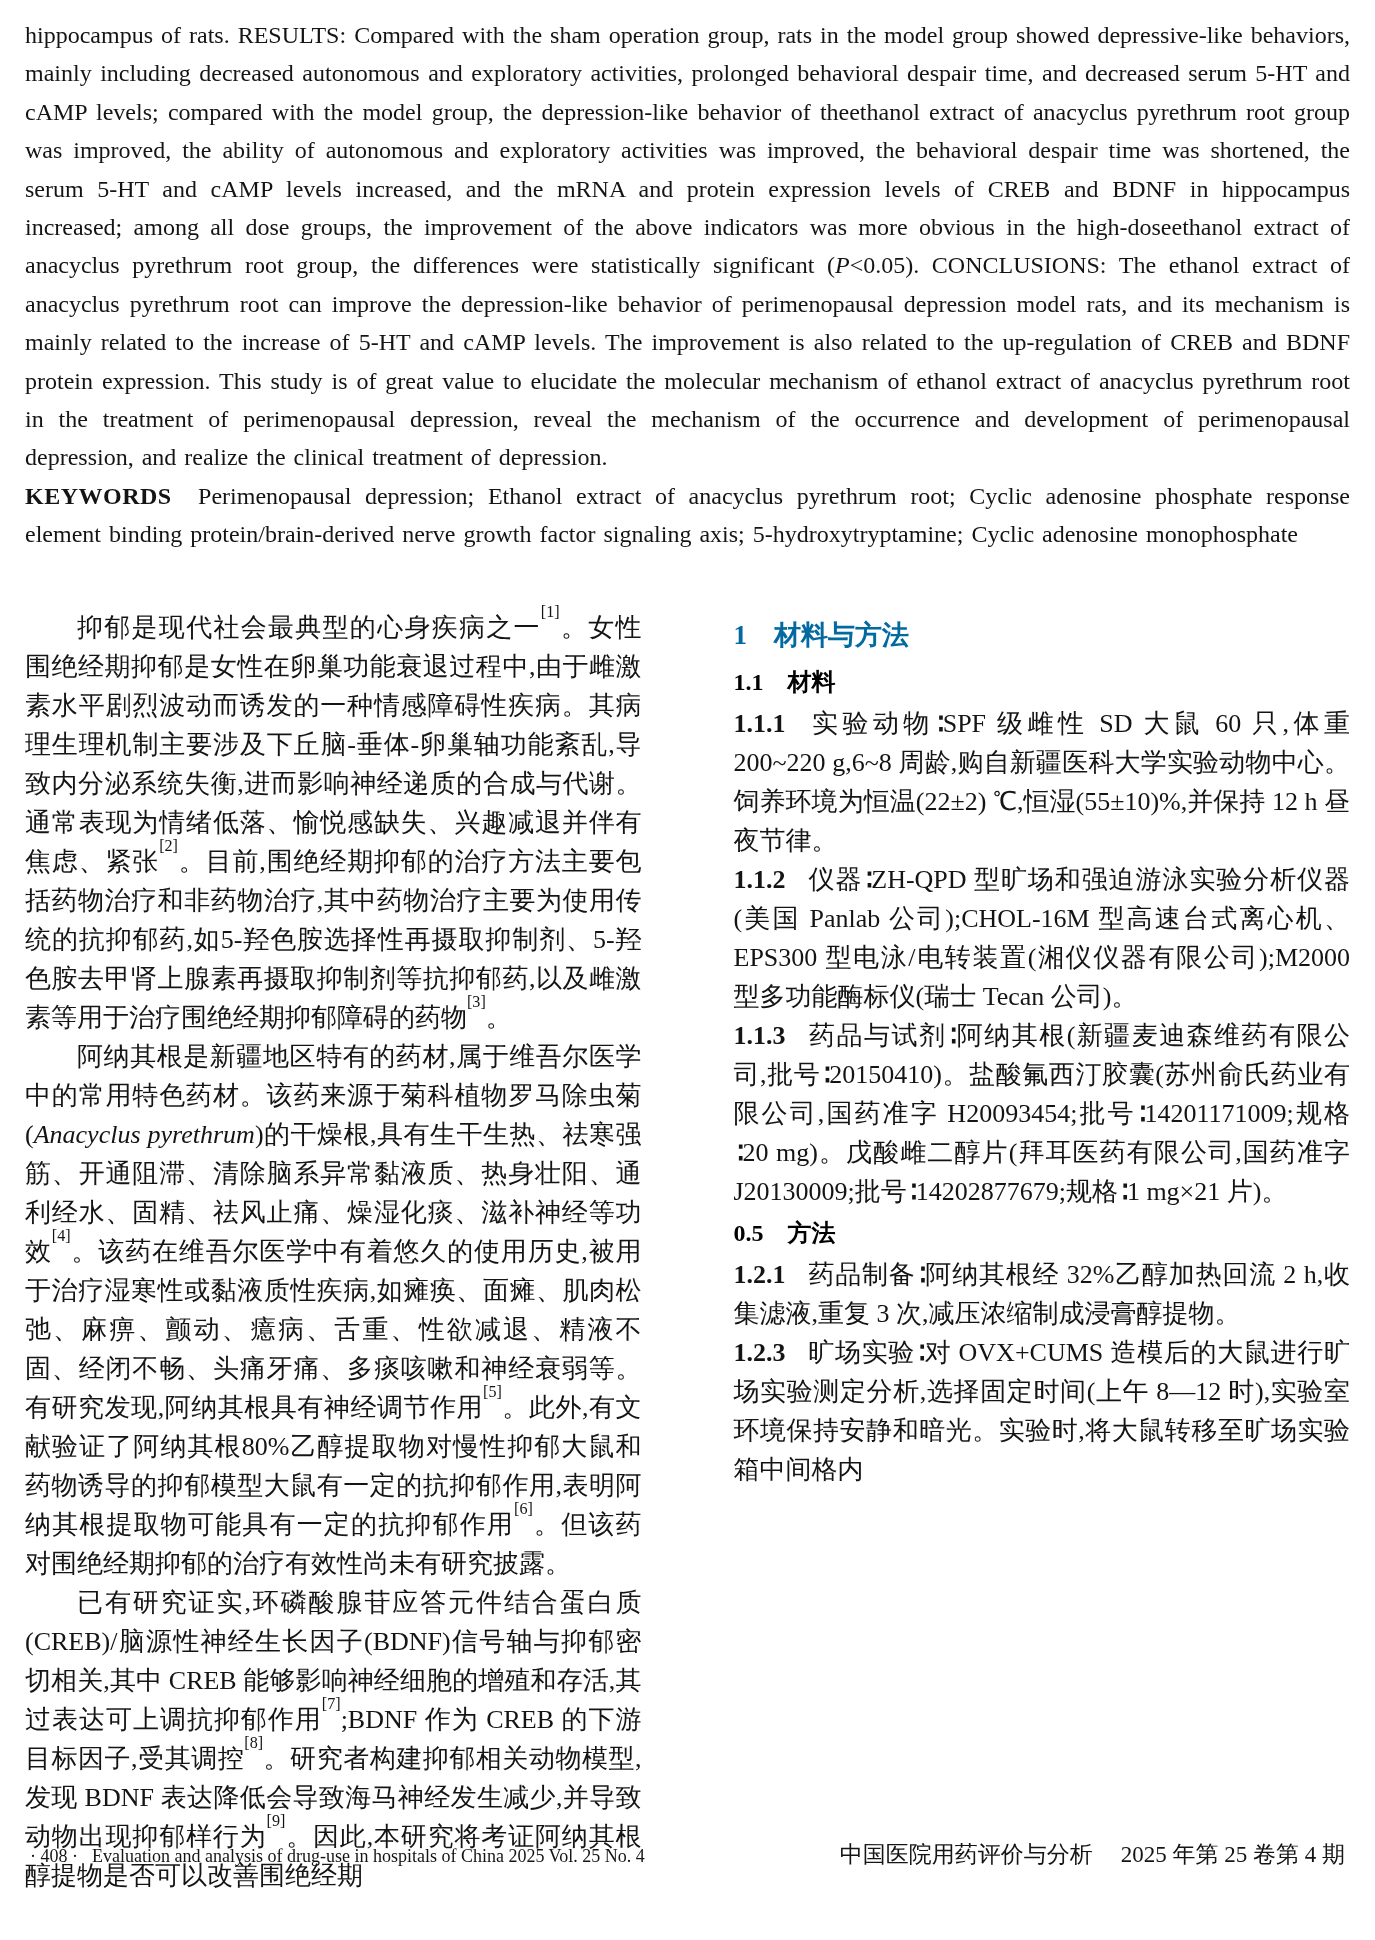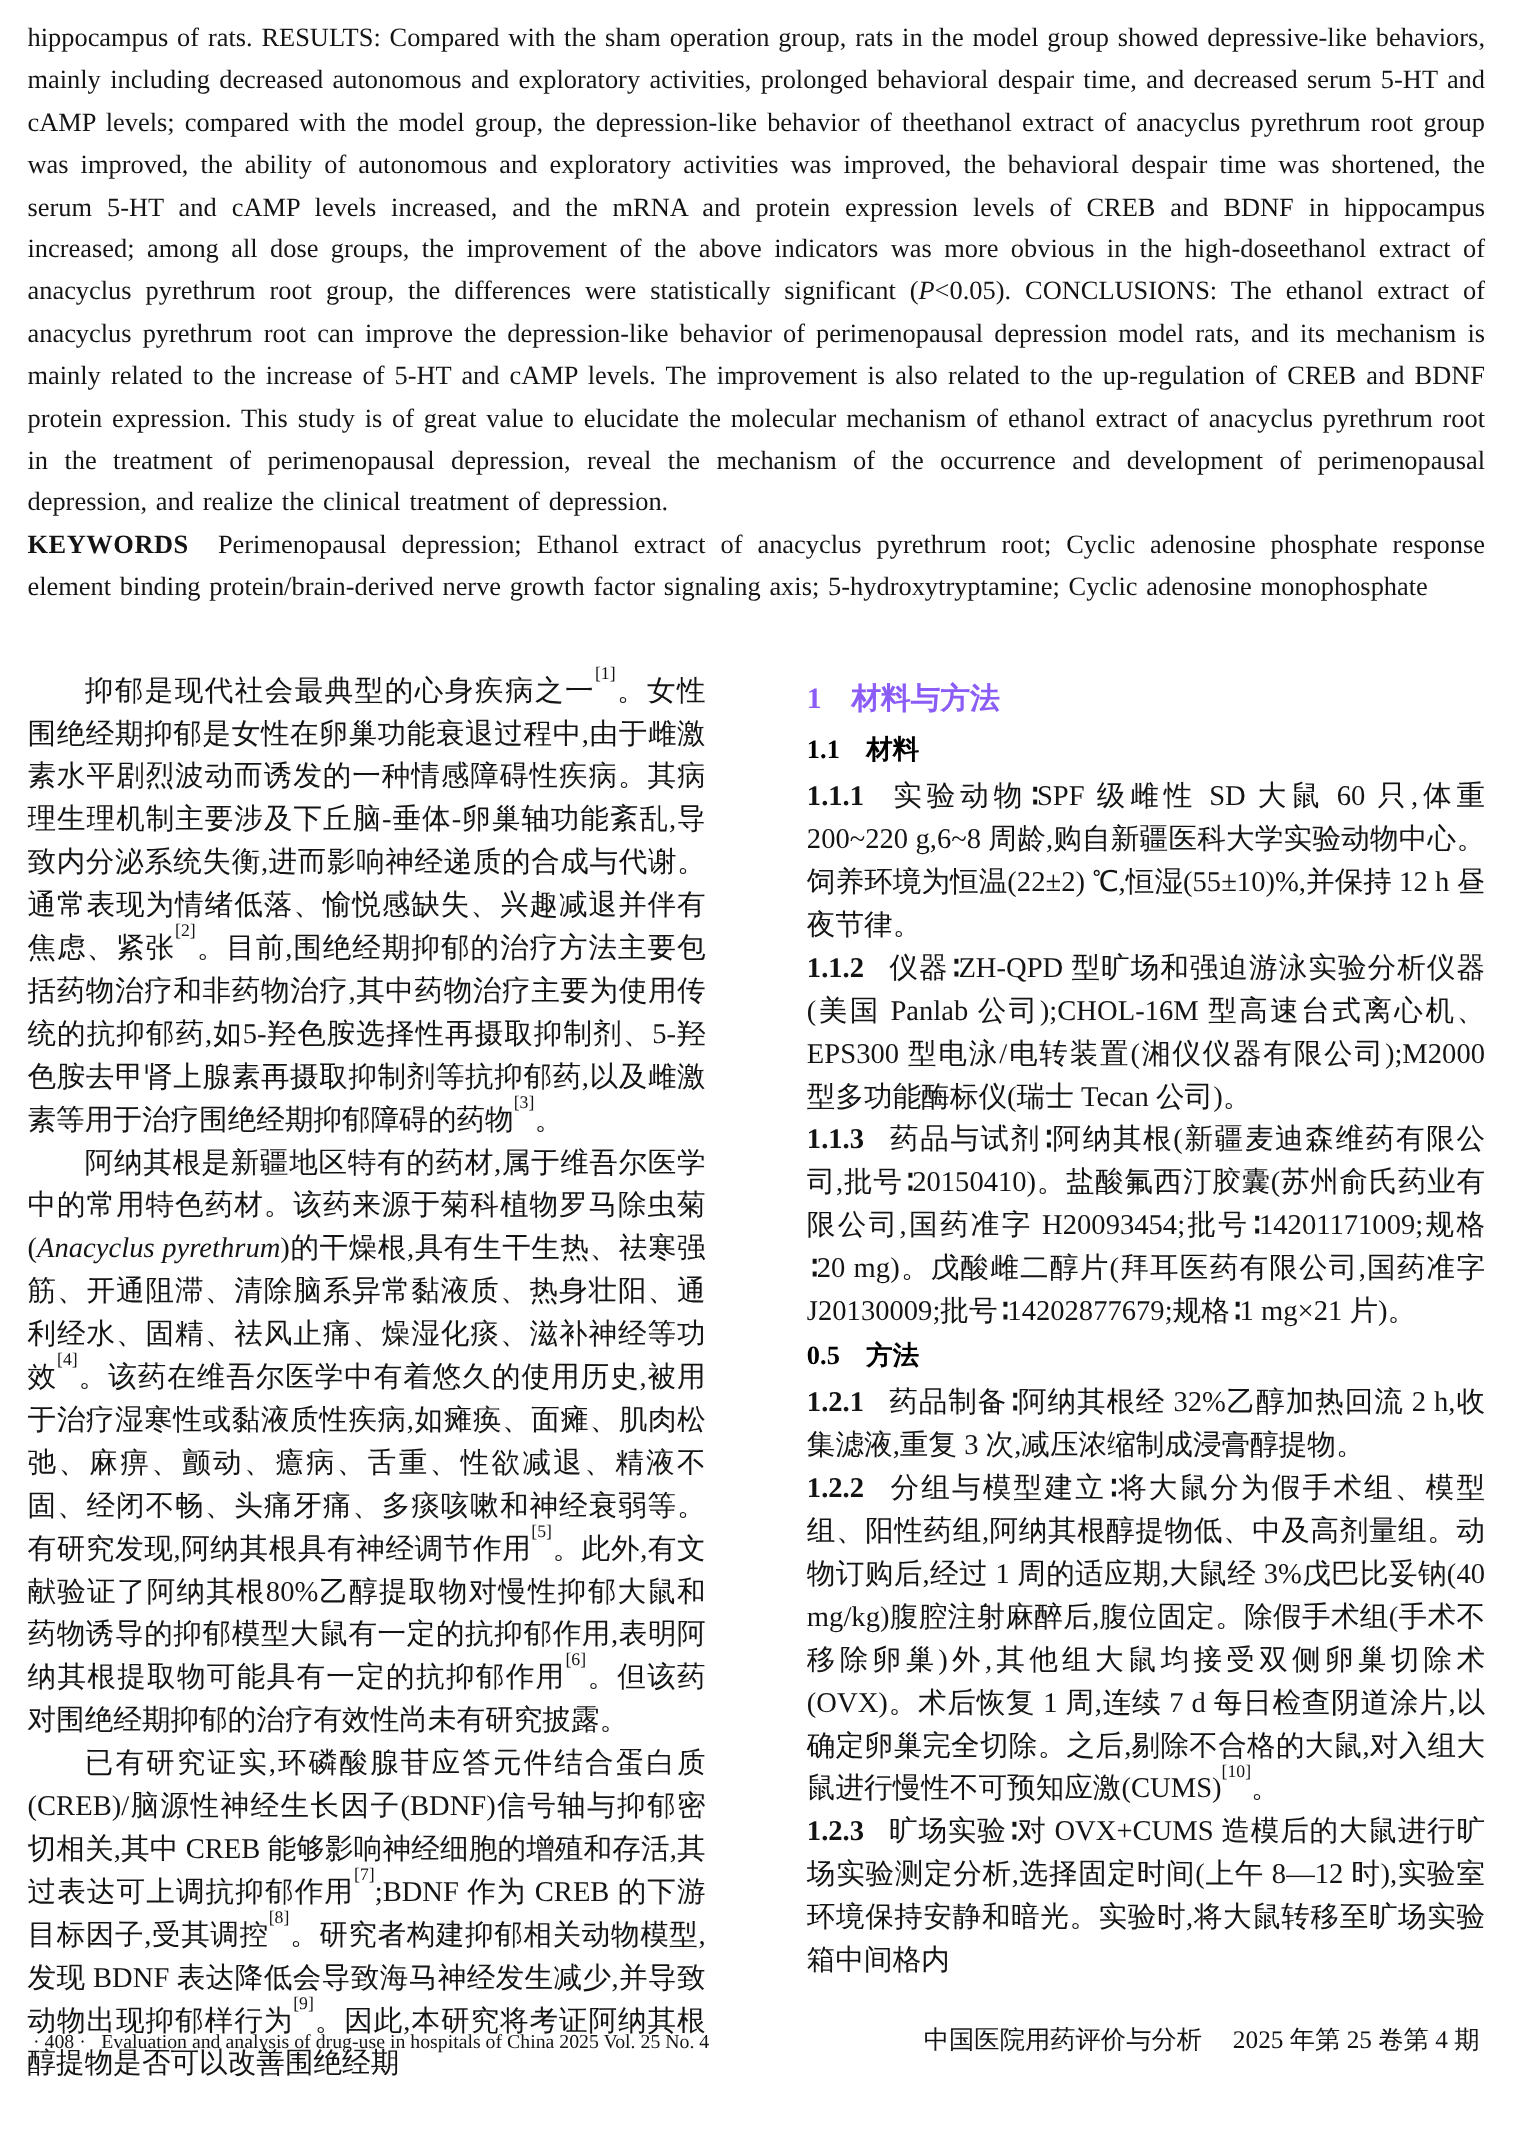--- a/index.html
+++ b/index.html
@@ -37,21 +37,21 @@
     color:#141414;
   }
   .indent { text-indent:2em; }
   sup { font-size:0.62em; position:relative; top:-0.55em; line-height:0; }
   em { font-style:italic; }
   .h-sec {
     margin:4px 0 3px 0;
     font-size:27px;
     line-height:46px;
     font-weight:bold;
-    color:#8b5cf6;
+    color:#0369a1;
   }
   .h-sub {
     margin:1px 0 1px 0;
     font-size:24px;
     line-height:42px;
     font-weight:bold;
     color:#000000;
   }
   .h-sec .num, .h-sub .num { margin-right:1.0em; }
   .pnum { font-weight:bold; margin-right:0.85em; }
@@ -95,21 +95,20 @@
       <p class="cn"><span class="pnum">1.1.1</span><span>实验动物∶SPF 级雌性 SD 大鼠 60 只,体重 200~220 g,6~8 周龄,购自新疆医科大学实验动物中心。饲养环境为恒温(22±2) ℃,恒湿(55±10)%,并保持 12 h 昼夜节律。</span></p>
 
       <p class="cn"><span class="pnum">1.1.2</span><span>仪器∶ZH-QPD 型旷场和强迫游泳实验分析仪器(美国 Panlab 公司);CHOL-16M 型高速台式离心机、EPS300 型电泳/电转装置(湘仪仪器有限公司);M2000 型多功能酶标仪(瑞士 Tecan 公司)。</span></p>
 
       <p class="cn"><span class="pnum">1.1.3</span><span>药品与试剂∶阿纳其根(新疆麦迪森维药有限公司,批号∶20150410)。盐酸氟西汀胶囊(苏州俞氏药业有限公司,国药准字 H20093454;批号∶14201171009;规格∶20 mg)。戊酸雌二醇片(拜耳医药有限公司,国药准字 J20130009;批号∶14202877679;规格∶1 mg×21 片)。</span></p>
 
       <h3 class="h-sub"><span class="num">0.5</span><span>方法</span></h3>
 
       <p class="cn"><span class="pnum">1.2.1</span><span>药品制备∶阿纳其根经 32%乙醇加热回流 2 h,收集滤液,重复 3 次,减压浓缩制成浸膏醇提物。</span></p>
 
-      <p class="cn"><span class="pnum">1.2.2</span><span>分组与模型建立∶将大鼠分为假手术组、模型组、阳性药组,阿纳其根醇提物低、中及高剂量组。动物订购后,经过 1 周的适应期,大鼠经 3%戊巴比妥钠(40 mg/kg)腹腔注射麻醉后,腹位固定。除假手术组(手术不移除卵巢)外,其他组大鼠均接受双侧卵巢切除术(OVX)。术后恢复 1 周,连续 7 d 每日检查阴道涂片,以确定卵巢完全切除。之后,剔除不合格的大鼠,对入组大鼠进行慢性不可预知应激(CUMS)<sup>[10]</sup>。</span></p>
 
       <p class="cn"><span class="pnum">1.2.3</span><span>旷场实验∶对 OVX+CUMS 造模后的大鼠进行旷场实验测定分析,选择固定时间(上午 8—12 时),实验室环境保持安静和暗光。实验时,将大鼠转移至旷场实验箱中间格内</span></p>
     </div>
 
   </section>
 
   <footer class="footer">
     <div class="f-left"><span>· 408 ·</span><span class="jtitle">Evaluation and analysis of drug-use in hospitals of China 2025 Vol. 25 No. 4</span></div>
     <div class="f-right"><span>中国医院用药评价与分析</span><span class="issue">2025 年第 25 卷第 4 期</span></div>
   </footer>

